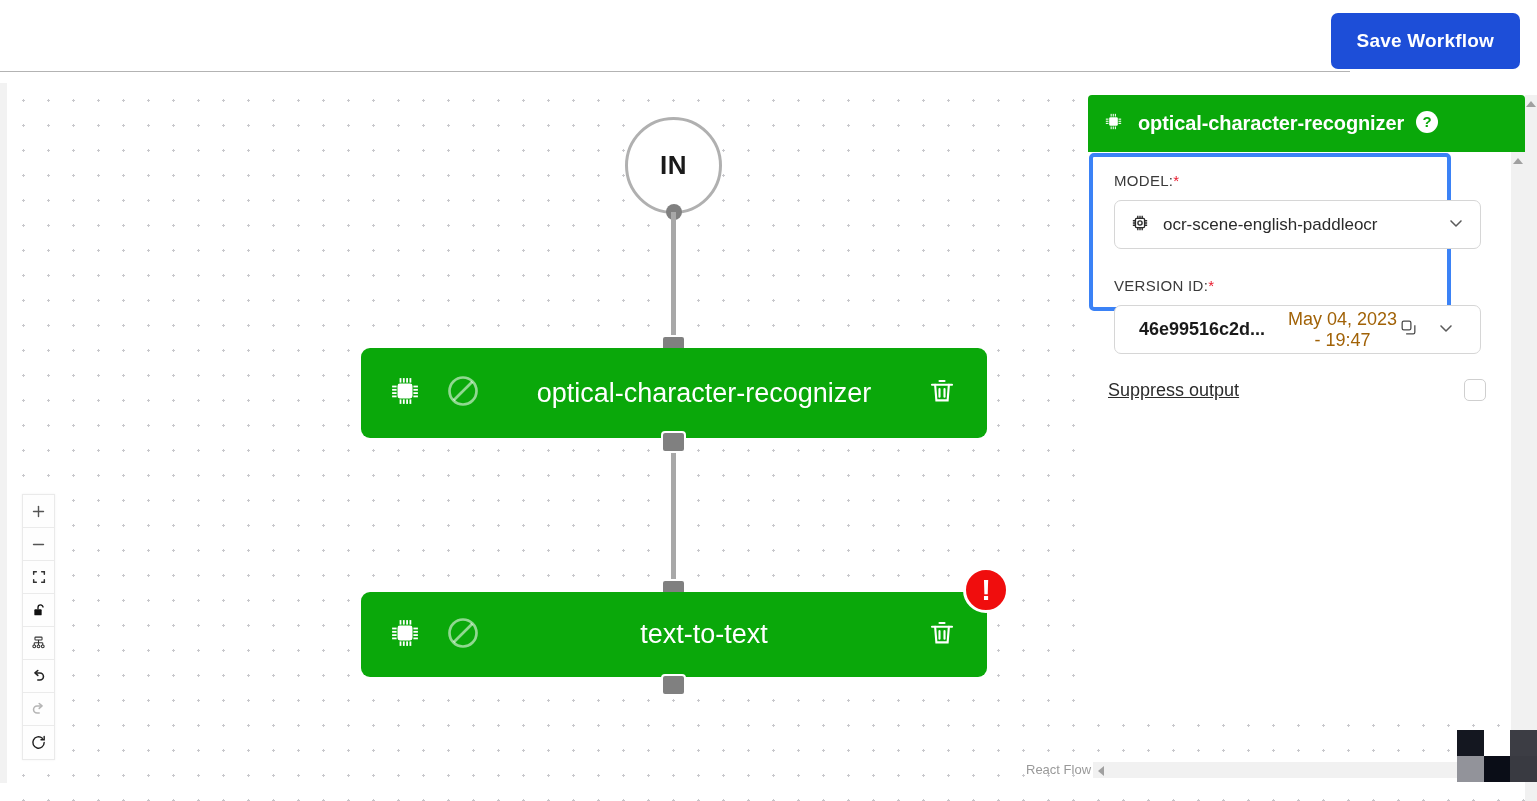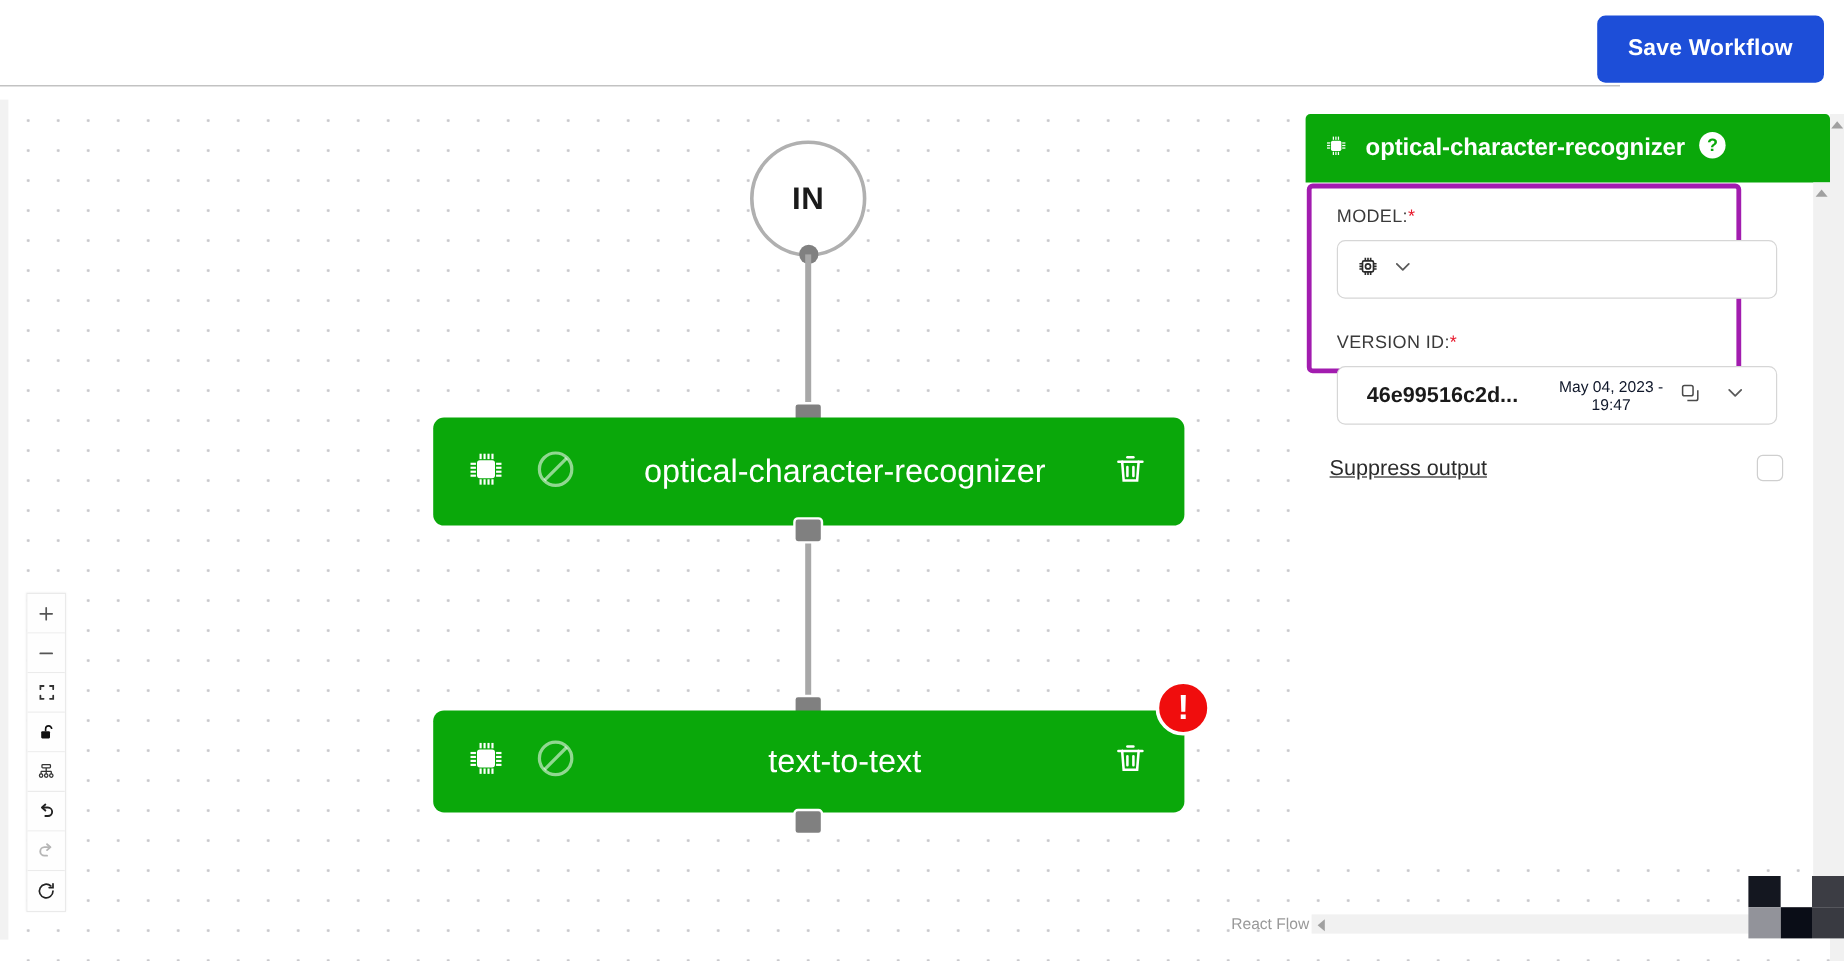--- a/index.html
+++ b/index.html
@@ -137,39 +137,39 @@
   }
   .panel-header-title {
     color: #ffffff; font-size: 20px; font-weight: bold;
     margin-left: 13px; margin-right: 11px; letter-spacing: -.1px;
   }
   .help-icon { cursor: pointer; flex: 0 0 auto; }
 
   .highlight-box {
     position: absolute; left: 1px; top: 58px;
     width: 362px; height: 158px;
-    border: 4px solid #a21caf; border-radius: 5px;
+    border: 4px solid #3b82f6; border-radius: 5px;
     background: #ffffff;
   }
   .field-label {
     position: absolute; font-size: 15px; color: #3a3a3a;
     letter-spacing: .3px;
   }
   .req { color: #e8192c; }
   .select-box {
     position: absolute;
     background: #ffffff; border: 1px solid #d6d6d6; border-radius: 7px;
     display: flex; align-items: center; cursor: pointer;
   }
   .sel-model { left: 21px; top: 43px; width: 367px; height: 49px; padding: 0 14px; }
   .sel-version { left: 21px; top: 148px; width: 367px; height: 49px; padding: 0 24px; text-align: center; }
 
   .sel-text { font-size: 17px; color: #2b2b2b; margin-left: 12px; flex: 1 1 auto; }
   .ver-id { font-size: 18px; color: #1a1a1a; font-weight: bold; }
-  .ver-date { font-size: 13px; color: #0f172a; margin-left: 21px; flex: 1 1 auto; }
+  .ver-date { font-size: 18px; color: #a16207; margin-left: 21px; flex: 1 1 auto; }
   .chevron { flex: 0 0 auto; margin-left: 8px; }
   .copy-icon { flex: 0 0 auto; margin-right: 10px; cursor: pointer; }
 
   .suppress-row {
     position: absolute; left: 20px; top: 280px;
     width: 378px; height: 30px;
     display: flex; align-items: center;
   }
   .suppress-label { font-size: 18px; color: #2b2b2b; flex: 1 1 auto; text-decoration: underline; }
   .suppress-check {
@@ -410,20 +410,21 @@
 
       <div class="select-box sel-model">
         <span>
           <svg width="22" height="22" viewBox="0 0 24 24" fill="none" stroke="#2b2b2b" stroke-width="1.5">
             <rect x="7" y="7" width="10" height="10" rx="1.4"></rect>
             <circle cx="12" cy="12" r="2.3"></circle>
             <path d="M9.6 4.2v2.8M12 4.2v2.8M14.4 4.2v2.8M9.6 17v2.8M12 17v2.8M14.4 17v2.8
                      M4.2 9.6h2.8M4.2 12h2.8M4.2 14.4h2.8M17 9.6h2.8M17 12h2.8M17 14.4h2.8"></path>
           </svg>
         </span>
+        <span class="sel-text">ocr-scene-english-paddleocr</span>
         <span class="chevron">
           <svg width="20" height="20" viewBox="0 0 24 24" fill="none" stroke="#5a5a5a" stroke-width="1.8" stroke-linecap="round" stroke-linejoin="round">
             <polyline points="6,9.5 12,15.5 18,9.5"></polyline>
           </svg>
         </span>
       </div>
 
       <div class="field-label" style="left:21px; top:120px"><span>VERSION ID:</span><span class="req">*</span></div>
 
       <div class="select-box sel-version">

